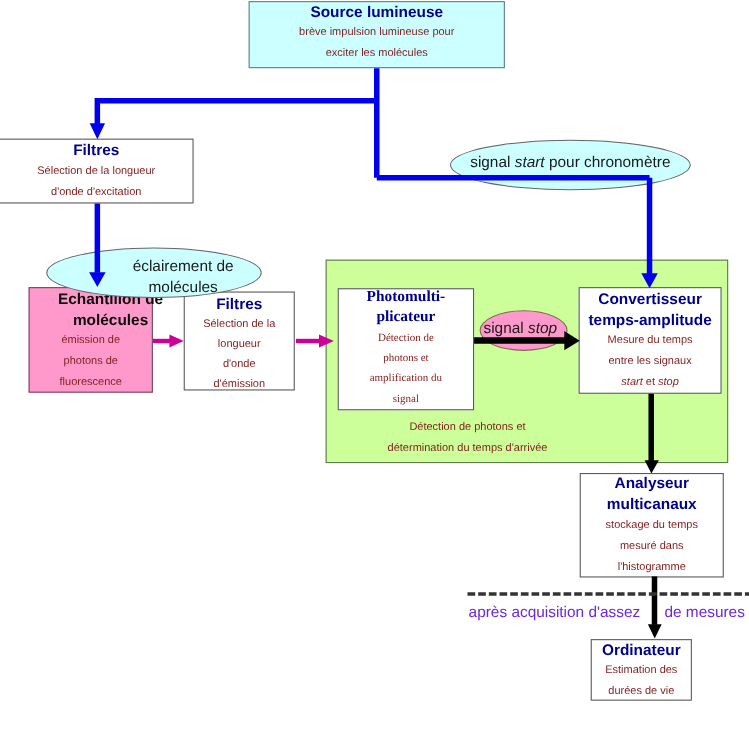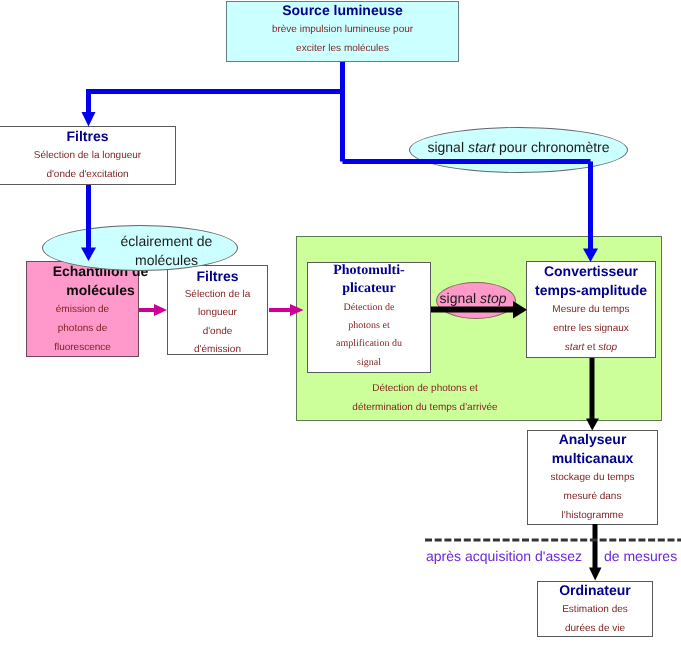--- a/index.html
+++ b/index.html
@@ -29,21 +29,21 @@
   #n-source      {left:226px;top:1px;  width:233px;height:61px;padding-bottom:5px;}
   #n-filtres-exc {left:-1px; top:126px;width:177px;height:59px;}
   #n-echantillon {left:26px; top:261px;width:113px;height:96px;}
   #n-echantillon .ttl{color:#0b0b0b;padding-left:36px;}
   #n-filtres-em  {left:167px;top:265px;width:101px;height:90px;padding-top:7px;}
   #n-filtres-em .ttl,#n-filtres-em .bdy{line-height:18.4px;}
   #n-pmt         {left:307px;top:262px;width:124px;height:111px;padding-bottom:1px;}
   #n-pmt .ttl,#n-pmt .bdy{line-height:18.3px;font-family:Liberation Serif, serif;}
   #n-conv        {left:526px;top:261px;width:130px;height:97px;}
   #n-analyseur   {left:527px;top:430px;width:131px;height:95px;}
-  #n-ordinateur  {left:537px;top:581px;width:116px;height:56px;}
+  #n-ordinateur  {left:537px;top:581px;width:92px;height:56px;}
 
   #grp-caption{position:absolute;left:305px;top:379px;width:240px;text-align:center;}
 
   #b-eclair{left:42px;top:193px;width:196px;height:46px;
             background:#CCFFFF;border:1px solid #666;
             align-items:center;padding-left:53px;padding-top:5px;margin-top:32px;}
   #b-start {left:409px;top:127px;width:219px;height:46px;
             background:#CCFFFF;border:1px solid #666;padding-bottom:5px;}
   #b-stop  {left:436px;top:282px;width:80px;height:37px;
             background:#FF99CC;border:1px solid #7a6b4e;padding-bottom:5px;padding-right:6px;}

